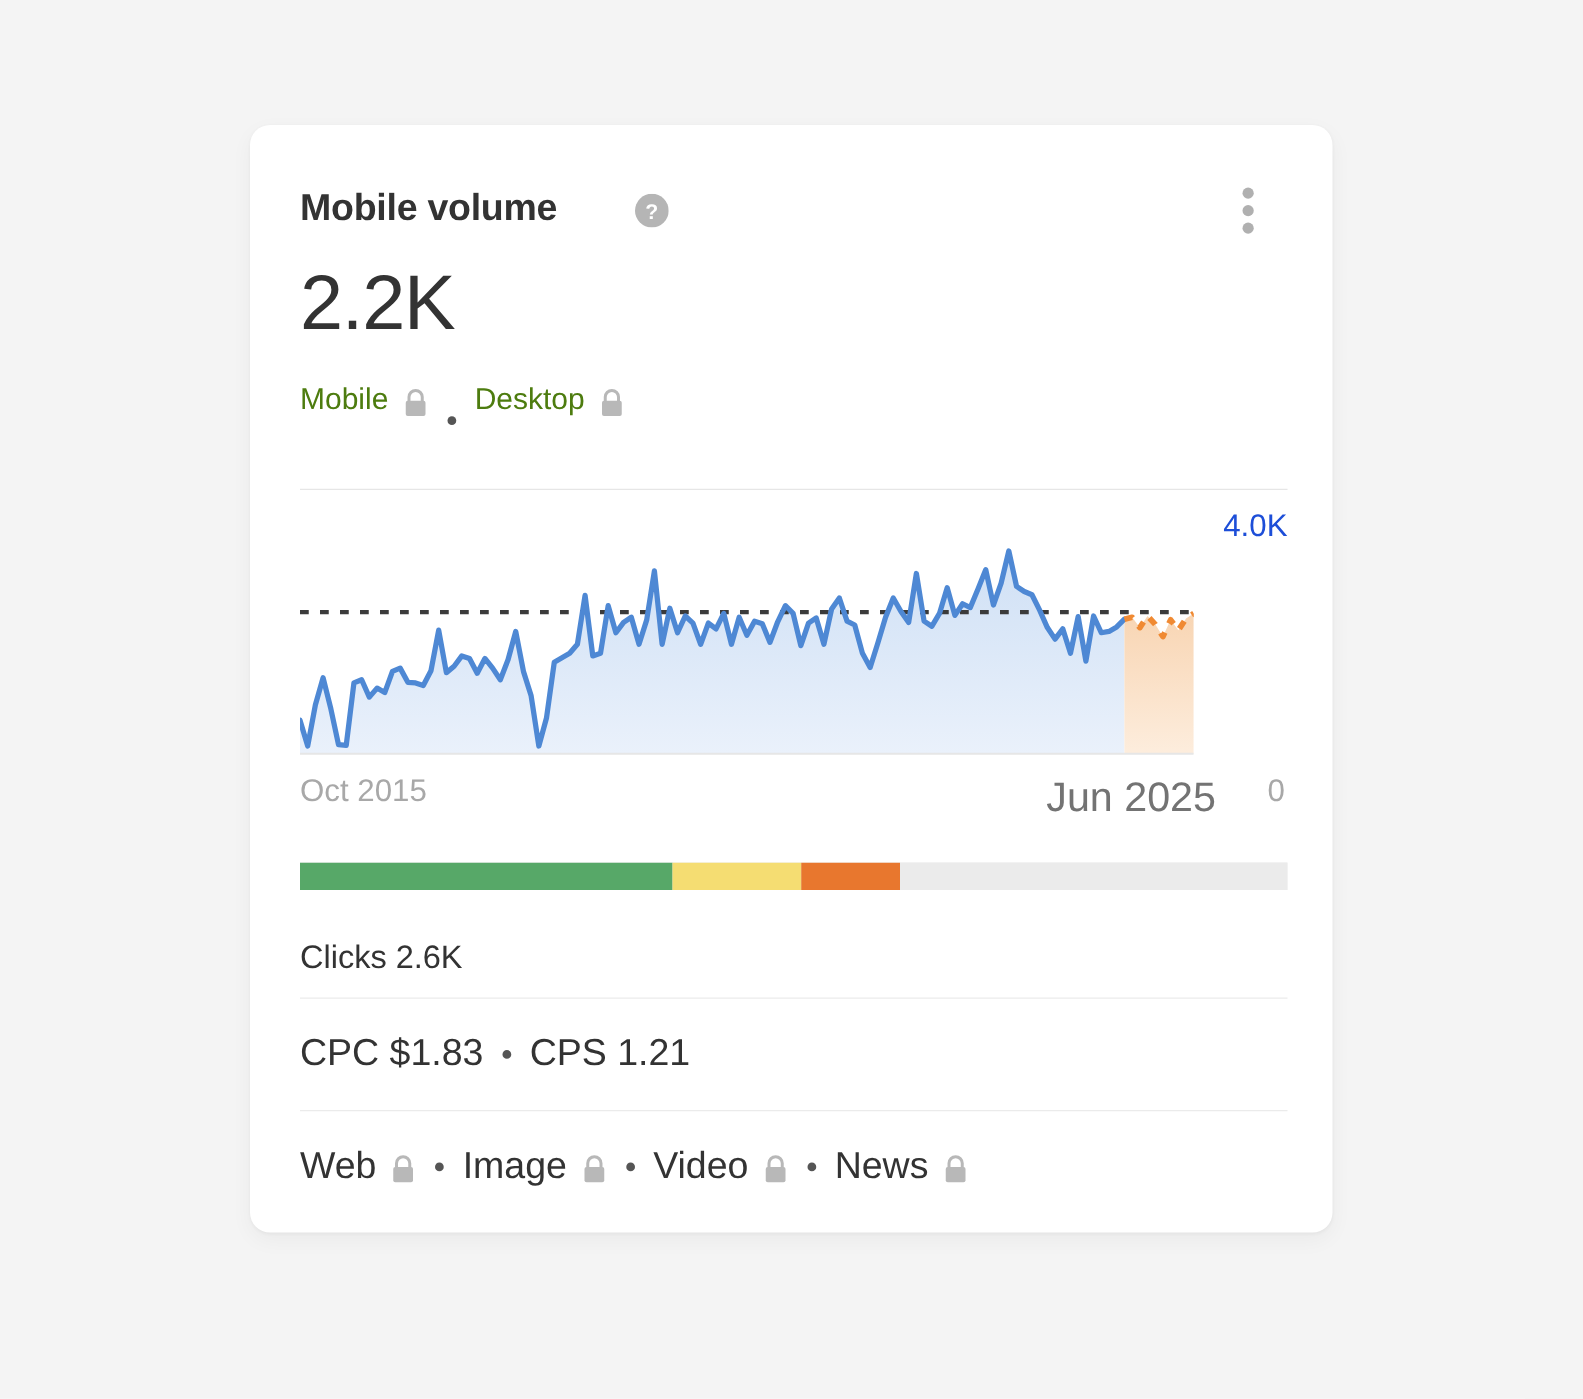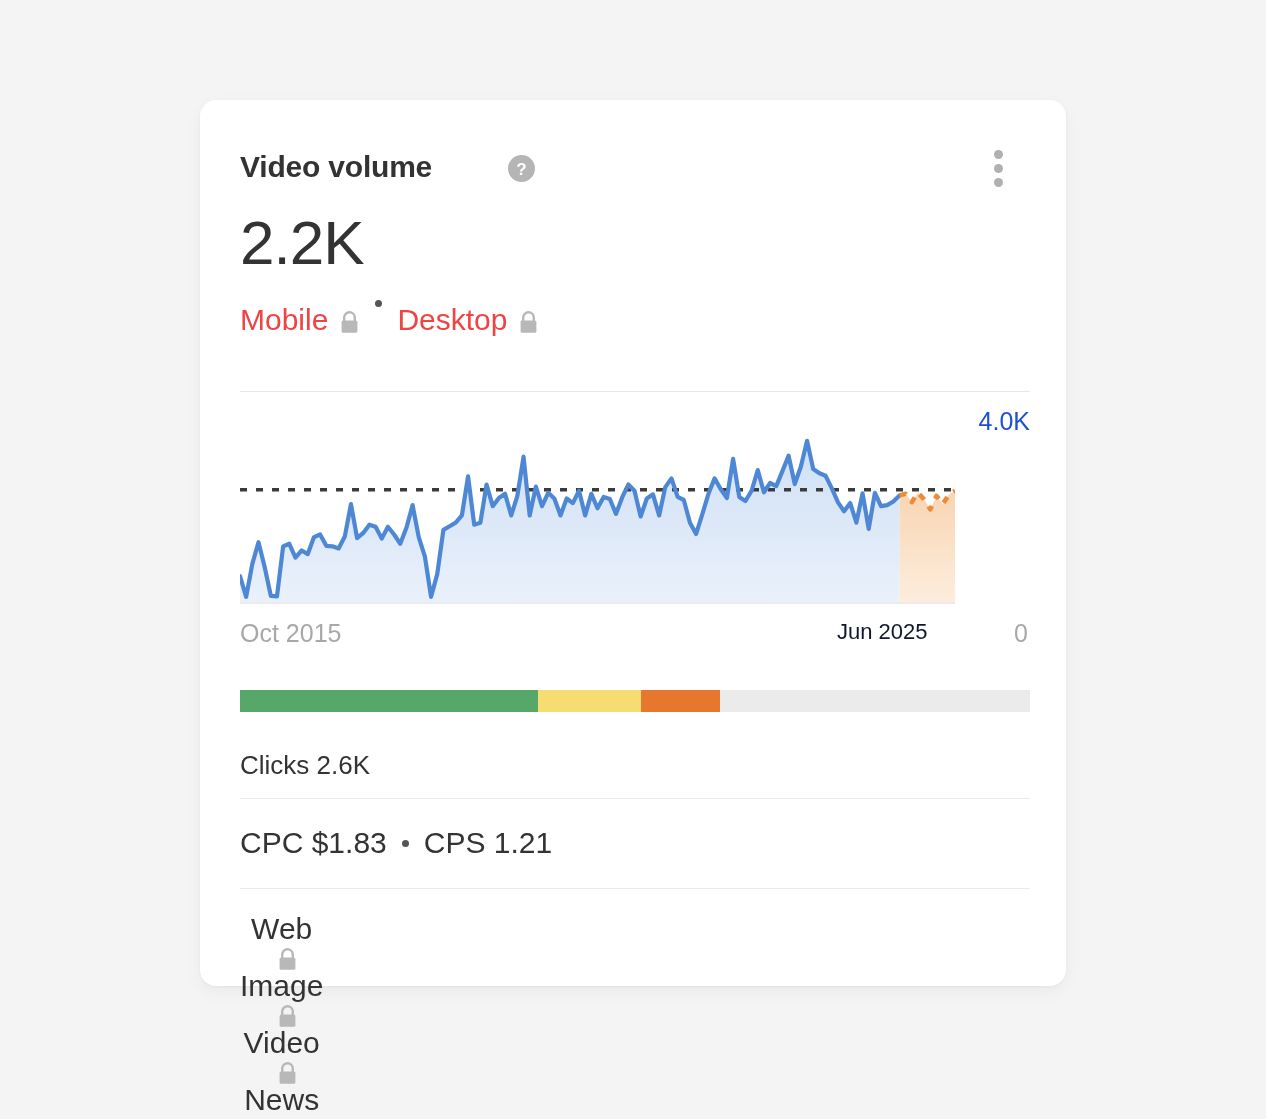--- a/index.html
+++ b/index.html
@@ -90,23 +90,23 @@
     letter-spacing: -1px;
   }
 
   
   .device-row {
     position: absolute;
     left: 0;
     top: 200px;
     height: 40px;
     display: flex;
-    align-items: flex-start;
-    font-size: 30px;
-    color: #ef4444;
+    align-items: flex-end;
+    font-size: 24px;
+    color: #4d7c0f;
   }
   .device-row .seg { display: flex; align-items: center; }
   .device-row .lbl { line-height: 40px; }
   .lock {
     display: inline-block;
     width: 21px;
     height: 23px;
     margin-left: 11px;
     position: relative;
     top: 2px;
@@ -162,22 +162,22 @@
     position: absolute;
     left: 0;
     top: 228px;
     font-size: 25px;
     color: #a8a8a8;
   }
   .chart-xright {
     position: absolute;
     left: 597px;
     top: 228px;
-    font-size: 22px;
-    color: #0f172a;
+    font-size: 33px;
+    color: #737373;
   }
 
   
   .diffbar {
     position: absolute;
     left: 0;
     top: 590px;
     width: 790px;
     height: 22px;
     background: #ebebeb;
@@ -218,31 +218,30 @@
   }
   .row-types {
     position: absolute;
     left: 0;
     top: 812px;
     height: 42px;
     display: flex;
     align-items: center;
     font-size: 30px;
     color: #333333;
-    flex-direction: column;
   }
 </style>
 </head>
 <body>
 
 <div class="card">
   <div class="card-inner">
 
     <div class="header-row">
-      <div class="title">Video volume</div>
+      <div class="title">Mobile volume</div>
       <div class="help-icon">
         <svg width="27" height="27" viewBox="0 0 27 27">
           <circle cx="13.5" cy="13.5" r="13.5" fill="#b5b5b5"></circle>
           <text x="13.5" y="20" text-anchor="middle" font-family="Liberation Sans, sans-serif" font-size="17" font-weight="bold" fill="#ffffff">?</text>
         </svg>
       </div>
       <div class="kebab">
         <i></i>
         <i></i>
         <i></i>

